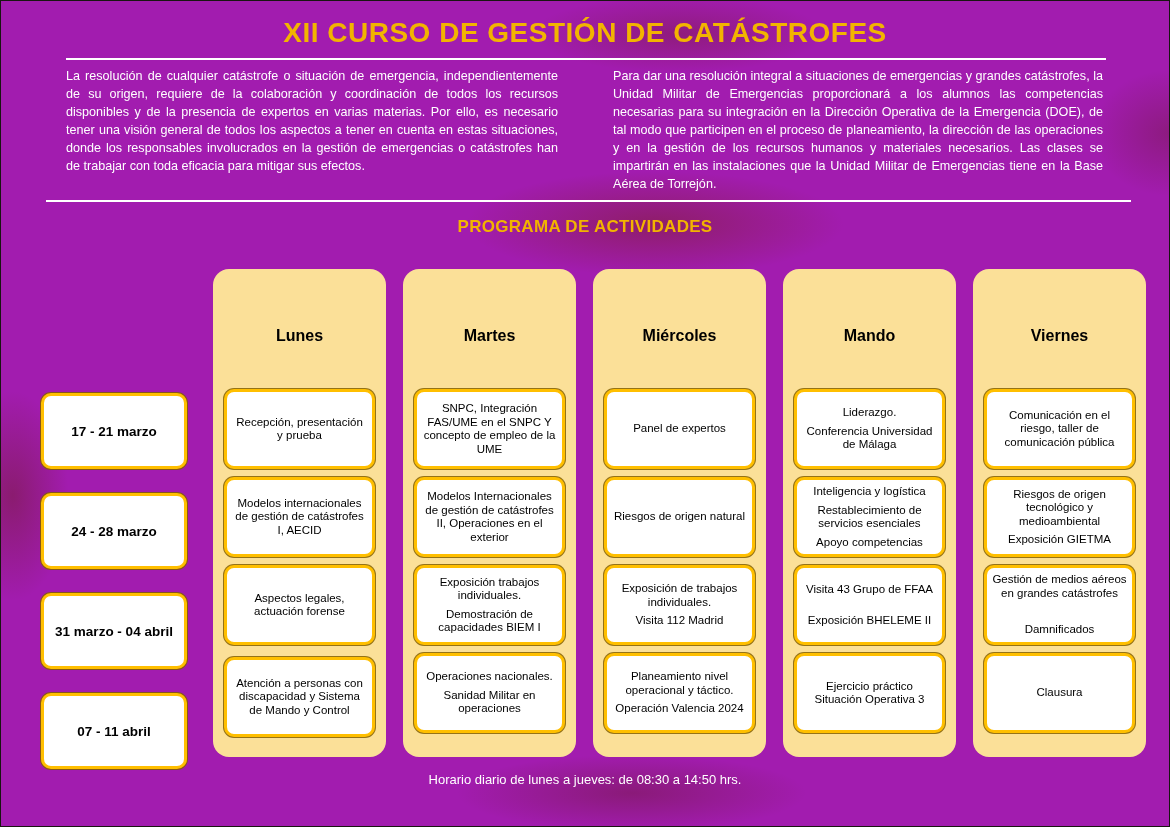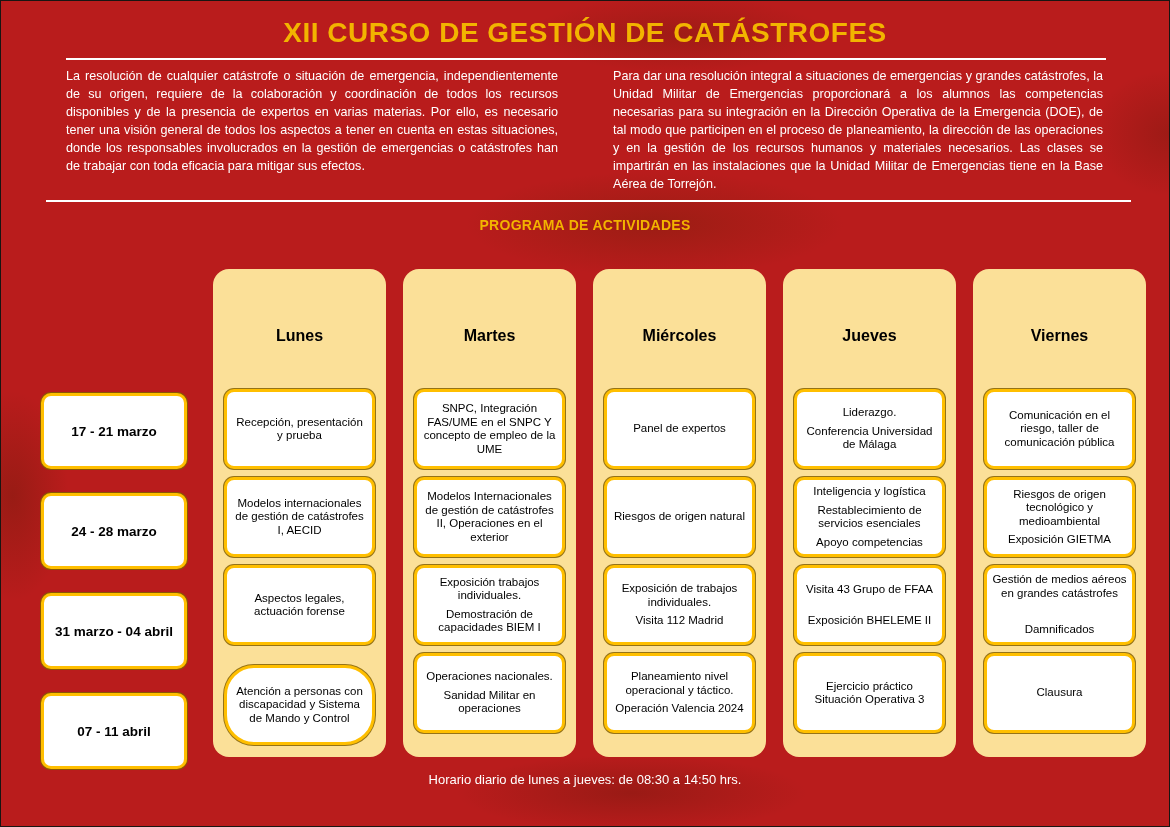--- a/index.html
+++ b/index.html
@@ -1,19 +1,19 @@
 <!DOCTYPE html>
 <html style="--accent-gold: #F2B400; --cell-border: #FFBF00; --column-fill: #FBE098; --text-light: #FFFFFF; --text-dark: #000000;"><head>
 <meta charset="utf-8">
 <style>
   * { margin:0; padding:0; box-sizing:border-box; }
   html,body { background:#000; }
   .poster {
     position:relative; width:1170px; height:827px; overflow:hidden;
-    background:#b91c1c;
+    background:#a21caf;
     font-family:"Liberation Sans", sans-serif;
     border:1px solid #191512;
   }
   .bg-emblem { position:absolute; inset:0; pointer-events:none;
     background:
       radial-gradient(ellipse 270px 75px at 56% 27%, rgba(115,30,8,0.42), transparent 70%),
       radial-gradient(ellipse 210px 55px at 58% 4%,  rgba(100,26,8,0.30), transparent 70%),
       radial-gradient(ellipse 80px 150px at 1% 60%,  rgba(100,26,8,0.38), transparent 70%),
       radial-gradient(ellipse 250px 55px at 54% 96%, rgba(88,22,6,0.32),  transparent 70%),
       radial-gradient(ellipse 110px 90px at 100% 16%, rgba(88,22,6,0.28), transparent 70%);
@@ -21,21 +21,21 @@
   .title { position:absolute; top:16px; left:0; width:100%; text-align:center;
     color:var(--accent-gold,#F2B400); font-size:28px; font-weight:700; letter-spacing:.5px; }
   .rule { position:absolute; height:2px; background:#fff; }
   .rule-top { left:65px; width:1040px; top:57px; }
   .rule-mid { left:45px; width:1085px; top:199px; }
   .intro { position:absolute; top:66px; color:#fff; font-size:12.6px; line-height:18px;
     text-align:justify; }
   .intro-left  { left:65px;  width:492px; }
   .intro-right { left:612px; width:490px; }
   .section-title { position:absolute; top:216px; left:0; width:100%; text-align:center;
-    color:var(--accent-gold,#F2B400); font-size:14px; font-weight:700; letter-spacing:.3px; }
+    color:var(--accent-gold,#F2B400); font-size:17px; font-weight:700; letter-spacing:.3px; }
   .weeks { position:absolute; left:40px; top:392px; width:146px; }
   .week-box { height:76px; margin-bottom:24px; background:#fff;
     border:3px solid var(--cell-border,#FFBF00); border-radius:10px;
     box-shadow:0 0 0 1px rgba(130,95,0,.85);
     display:flex; align-items:center; justify-content:center;
     font-weight:700; font-size:13.5px; color:#000; text-align:center; padding:0 4px; }
   .days { position:absolute; left:212px; top:268px; display:flex; gap:17px; }
   .day-col { position:relative; width:173px; height:488px;
     background:var(--column-fill,#FBE098); border-radius:16px; }
   .day-header { margin-top:58px; text-align:center; font-weight:700; font-size:16px; color:#000; }
@@ -74,21 +74,21 @@
         <div class="day-header">Lunes</div>
         <div class="cell" style="top: 120px;">
           <p>Recepción, presentación y prueba</p>
         </div>
         <div class="cell" style="top: 208px;">
           <p>Modelos internacionales de gestión de catástrofes I, AECID</p>
         </div>
         <div class="cell" style="top: 296px;">
           <p>Aspectos legales, actuación forense</p>
         </div>
-        <div class="cell" style="top: 396px; border-radius: 30px;">
+        <div class="cell" style="top: 388px;">
           <p>Atención a personas con discapacidad y Sistema de Mando y Control</p>
         </div>
       </div>
       <div class="day-col">
         <div class="day-header">Martes</div>
         <div class="cell" style="top: 120px;">
           <p>SNPC, Integración FAS/UME en el SNPC Y concepto de empleo de la UME</p>
         </div>
         <div class="cell" style="top: 208px;">
           <p>Modelos Internacionales de gestión de catástrofes II, Operaciones en el exterior</p>
@@ -113,21 +113,21 @@
         <div class="cell" style="top: 296px;">
           <p>Exposición de trabajos individuales.</p>
           <p>Visita 112 Madrid</p>
         </div>
         <div class="cell" style="top: 384px;">
           <p>Planeamiento nivel operacional y táctico.</p>
           <p>Operación Valencia 2024</p>
         </div>
       </div>
       <div class="day-col">
-        <div class="day-header">Jueves</div>
+        <div class="day-header">Mando</div>
         <div class="cell" style="top: 120px;">
           <p>Liderazgo.</p>
           <p>Conferencia Universidad de Málaga</p>
         </div>
         <div class="cell" style="top: 208px;">
           <p>Inteligencia y logística</p>
           <p>Restablecimiento de servicios esenciales</p>
           <p>Apoyo competencias</p>
         </div>
         <div class="cell" style="top: 296px; gap: 12px;">

